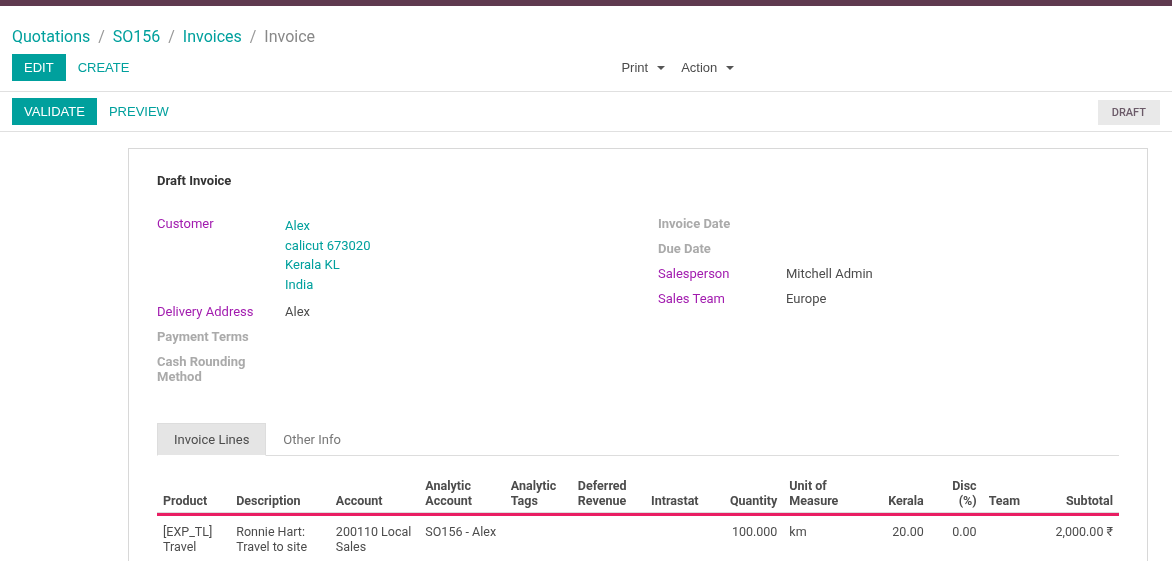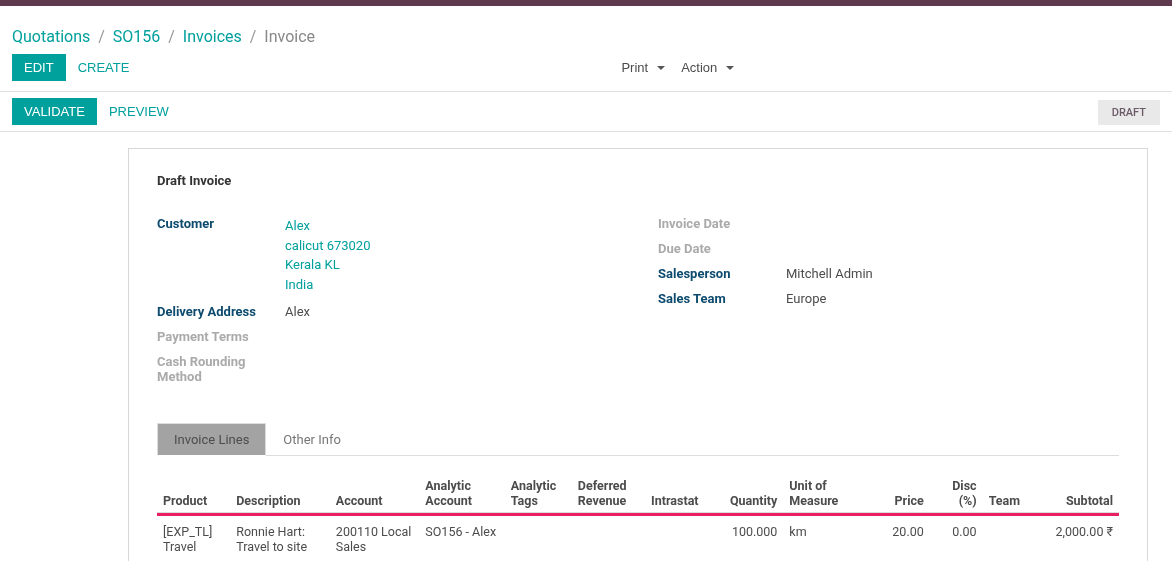--- a/index.html
+++ b/index.html
@@ -17,28 +17,28 @@
 .caret { display: inline-block; width: 0; height: 0; border-left: 4px solid transparent; border-right: 4px solid transparent; border-top: 4px solid #555; }
 .statusbar { display: flex; align-items: center; padding: 6px 12px; border-top: 1px solid #e0e0e0; border-bottom: 1px solid #e0e0e0; }
 .status-right { margin-left: auto; }
 .status-draft { background: #e9e9e9; color: #6b5a68; padding: 6px 14px; font-size: 11px; font-weight: 500; }
 .sheet-wrap { padding: 16px 0 0 128px; }
 .sheet { width: 1020px; background: #fff; border: 1px solid #d8d8d8; padding: 24px 28px 8px; }
 .title { font-weight: bold; font-size: 13px; color: #333; margin-bottom: 28px; }
 .two-col { display: flex; gap: 40px; }
 .col { flex: 1; }
 .field-row { display: flex; align-items: flex-start; margin-bottom: 10px; }
-.field-label { width: 128px; font-weight: bold; font-size: 13px; color: #0c4a6e; flex-shrink: 0; }
+.field-label { width: 128px; font-weight: normal; font-size: 13px; color: #a21caf; flex-shrink: 0; }
 .field-label.muted { color: #aaa; font-weight: bold; }
 .field-value { flex: 1; font-size: 13px; }
 .field-value .link { color: #00a09d; }
 .field-value div { line-height: 1.5; }
 .tabs { display: flex; border-bottom: 1px solid #ddd; margin-top: 28px; }
 .tab { padding: 8px 16px; font-size: 13px; color: #777; cursor: pointer; border: 1px solid transparent; position: relative; top: 1px; }
-.tab.active { color: #4c4c4c; border-color: #ddd #ddd #fff #ddd; background: #a3a3a3; }
+.tab.active { color: #4c4c4c; border-color: #ddd #ddd #fff #ddd; background: #e5e5e5; }
 
 .table-container { margin-top: 4px; overflow: hidden; }
 table { width: 100%; border-collapse: collapse; font-size: 12.5px; table-layout: fixed; }
 th { text-align: left; font-weight: bold; color: #4c4c4c; padding: 18px 6px 4px; vertical-align: bottom; border-bottom: 1px solid #ddd; }
 th.r { text-align: right; }
 td { padding: 8px 6px; vertical-align: top; color: #4c4c4c; }
 td.r { text-align: right; }
 tbody tr:first-child td { border-bottom: 0; }
 
 .highlight-box { border: 3px solid #e91e63; margin: 0 -16px; padding: 0 13px; }
@@ -156,21 +156,21 @@
           <tr>
             <th>Product</th>
             <th>Description</th>
             <th>Account</th>
             <th>Analytic Account</th>
             <th>Analytic Tags</th>
             <th>Deferred Revenue</th>
             <th>Intrastat</th>
             <th class="r">Quantity</th>
             <th>Unit of Measure</th>
-            <th class="r">Price</th>
+            <th class="r">Kerala</th>
             <th class="r">Disc (%)</th>
             <th>Team</th>
             <th class="r">Subtotal</th>
           </tr>
         </thead>
       </table>
       <div class="highlight-box">
         <table>
           <colgroup>
             <col style="width:72px">

